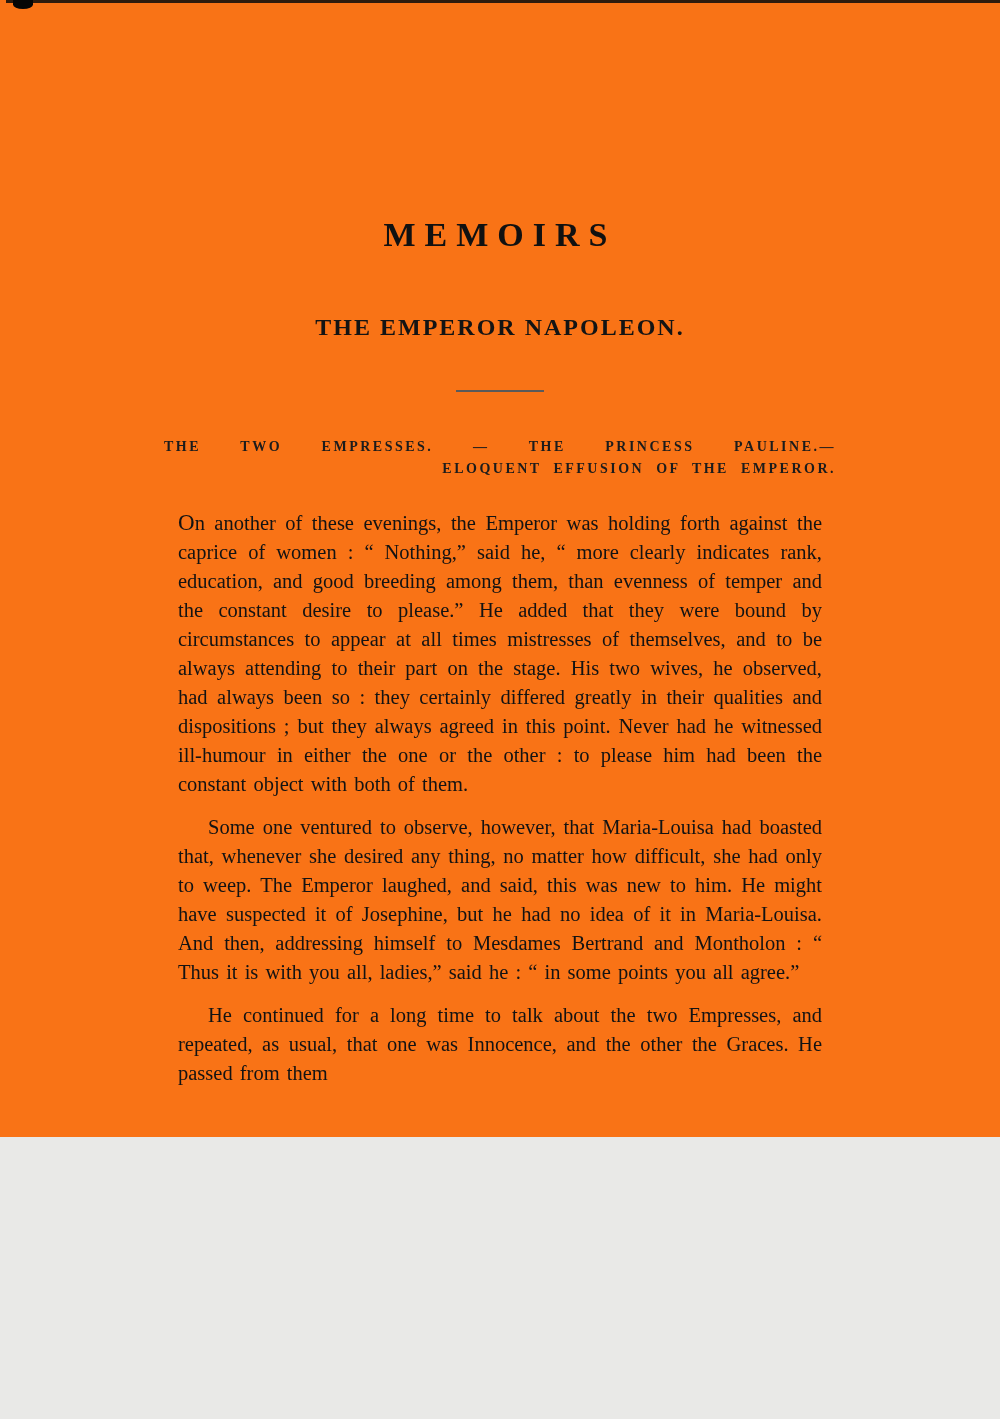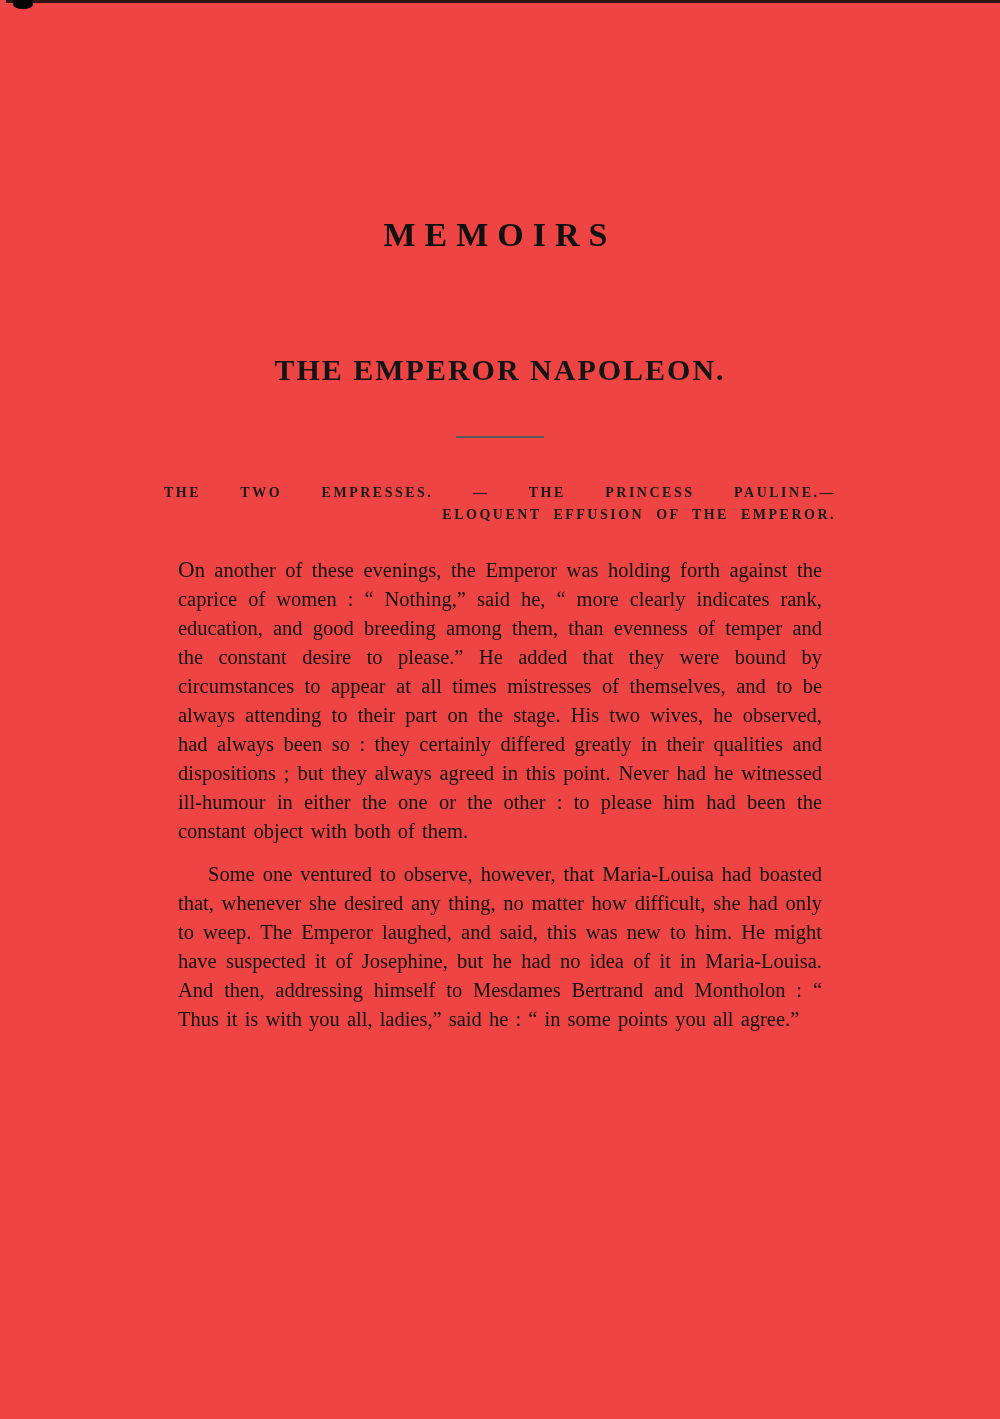--- a/index.html
+++ b/index.html
@@ -4,23 +4,23 @@
 <style>
   html, body {
     margin: 0;
     padding: 0;
     background: #e9e9e7;
     font-family: "Liberation Serif", "DejaVu Serif", serif;
   }
   .page {
     position: relative;
     width: 1000px;
-    height: 1419px;
+    height: 1137px;
     margin: 0 auto;
-    background: #ef4444;
+    background: #f97316;
     color: #161616;
     overflow: hidden;
   }
   
   .scan-edge {
     position: absolute;
     top: 0;
     left: 6px;
     width: 994px;
     height: 3px;
@@ -39,23 +39,23 @@
   .book-title {
     padding-top: 215px;
     text-align: center;
     font-size: 34px;
     line-height: 1.2;
     font-weight: 700;
     letter-spacing: 9px;
     color: #111;
   }
   .page-title {
-    margin-top: 96px;
+    margin-top: 57px;
     text-align: center;
-    font-size: 30px;
+    font-size: 24px;
     line-height: 1.2;
     font-weight: 600;
     letter-spacing: 2px;
     color: #141414;
   }
   .divider {
     width: 88px;
     height: 0;
     border-top: 2px solid #5a5a5a;
     margin: 48px auto 0 auto;
@@ -113,15 +113,16 @@
   <div class="divider"></div>
 
   <div class="chapter-heading">
     <div class="line1">THE TWO EMPRESSES. — THE PRINCESS PAULINE.—</div>
     <div class="line2">ELOQUENT EFFUSION OF THE EMPEROR.</div>
   </div>
 
   <div class="body-text">
     <p class="lead">On another of these evenings, the Emperor was holding forth against the caprice of women : “ Nothing,” said he, “ more clearly indicates rank, education, and good breeding among them, than evenness of temper and the constant desire to please.” He added that they were bound by circumstances to appear at all times mistresses of themselves, and to be always attending to their part on the stage. His two wives, he observed, had always been so : they certainly differed greatly in their qualities and dispositions ; but they always agreed in this point. Never had he witnessed ill-humour in either the one or the other : to please him had been the constant object with both of them.</p>
     <p class="indent">Some one ventured to observe, however, that Maria-Louisa had boasted that, whenever she desired any thing, no matter how difficult, she had only to weep. The Emperor laughed, and said, this was new to him. He might have suspected it of Josephine, but he had no idea of it in Maria-Louisa. And then, addressing himself to Mesdames Bertrand and Montholon : “ Thus it is with you all, ladies,” said he : “ in some points you all agree.”</p>
+    <p class="indent">He continued for a long time to talk about the two Empresses, and repeated, as usual, that one was Innocence, and the other the Graces. He passed from them</p>
   </div>
 
 </div>
 
 </body></html>

